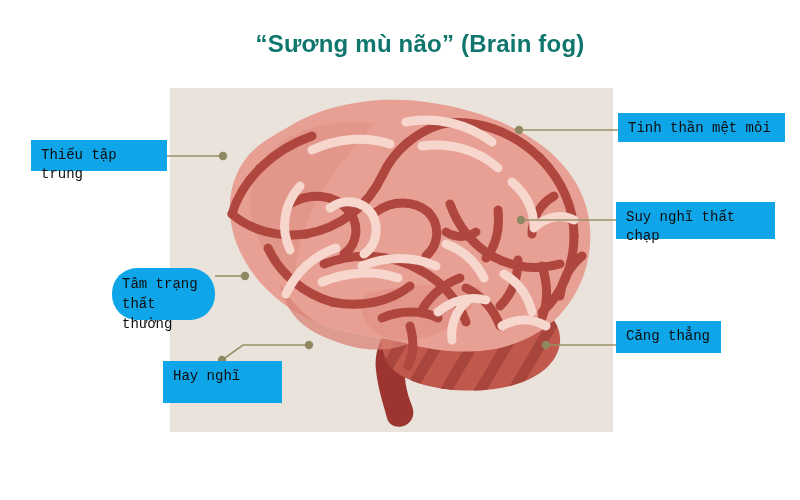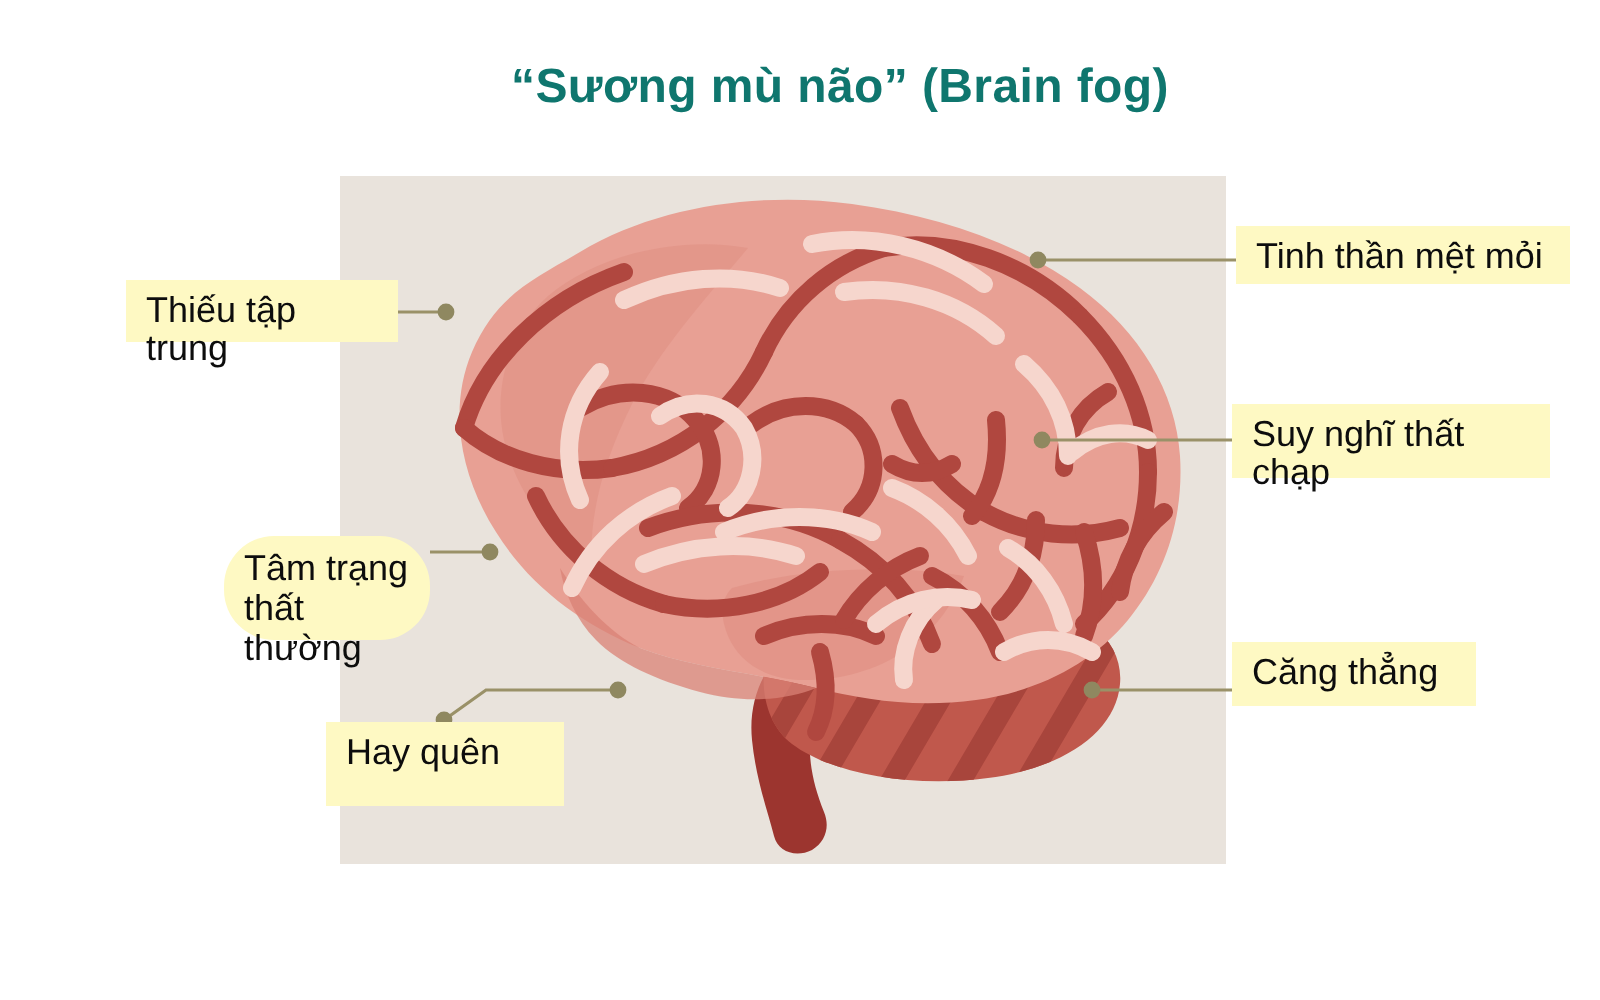--- a/index.html
+++ b/index.html
@@ -55,38 +55,39 @@
     left: 0;
     top: 0;
     width: 800px;
     height: 500px;
     pointer-events: none;
   }
 
   
   .callout {
     position: absolute;
-    background: #fef9c3;
+    background: #0ea5e9;
     color: #0d0d0d;
-    font-size: 18px;
+    font-size: 14px;
     line-height: 19px;
     padding: 6px 10px 7px 10px;
     box-sizing: border-box;
     white-space: pre-line;
+    font-family: Liberation Mono, monospace;
   }
   .callout.two-line {
     line-height: 20px;
   }
 
-  #callout-focus        { left: 31px;  top: 140px; width: 136px; height: 31px; margin-left: 32px; }
+  #callout-focus        { left: 31px;  top: 140px; width: 136px; height: 31px; }
   #callout-mood         { left: 112px; top: 268px; width: 103px; height: 52px; border-radius: 25px; }
   #callout-forget       { left: 163px; top: 361px; width: 119px; height: 42px; }
   #callout-fatigue      { left: 618px; top: 113px; width: 167px; height: 29px; }
   #callout-slowthink    { left: 616px; top: 202px; width: 159px; height: 37px; }
-  #callout-stress       { left: 616px; top: 321px; width: 122px; height: 32px; }
+  #callout-stress       { left: 616px; top: 321px; width: 105px; height: 32px; }
 </style>
 </head>
 <body>
 
 <div id="title">“Sương mù não” (Brain fog)</div>
 
 <div id="illustration-panel">
 
   <svg id="brain-svg" viewBox="0 0 443 344" xmlns="http://www.w3.org/2000/svg">
 
@@ -205,19 +206,19 @@
     <circle cx="521" cy="220" r="4.2"></circle>
     <circle cx="546" cy="345" r="4.2"></circle>
   </g>
 </svg>
 
 <div class="callout" id="callout-focus">Thiếu tập trung</div>
 
 <div class="callout two-line" id="callout-mood">Tâm trạng
 thất thường</div>
 
-<div class="callout" id="callout-forget">Hay quên</div>
+<div class="callout" id="callout-forget">Hay nghĩ</div>
 
 <div class="callout" id="callout-fatigue">Tinh thần mệt mỏi</div>
 
 <div class="callout" id="callout-slowthink">Suy nghĩ thất chạp</div>
 
 <div class="callout" id="callout-stress">Căng thẳng</div>
 
 </body></html>

